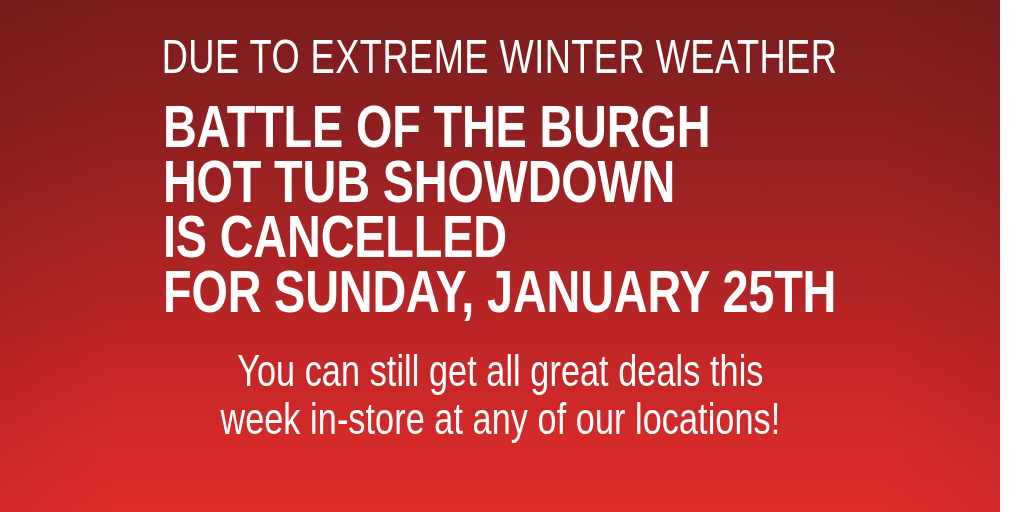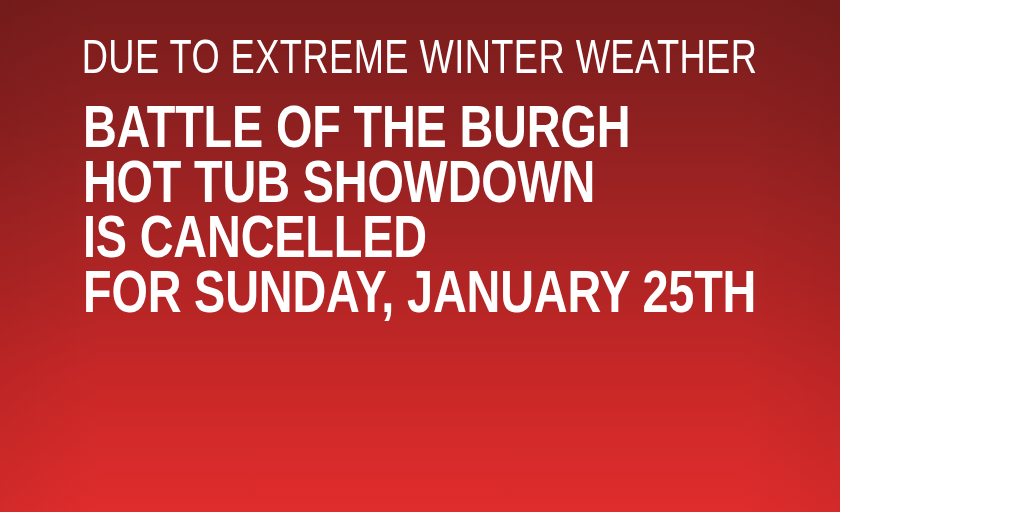--- a/index.html
+++ b/index.html
@@ -11,21 +11,21 @@
   body {
     width: 1024px;
     height: 512px;
     overflow: hidden;
     font-family: "Liberation Sans", "DejaVu Sans", sans-serif;
   }
 
   
   .poster {
     position: relative;
-    width: 840px;
+    width: 1000px;
     height: 512px;
     box-sizing: border-box;
     display: flex;
     flex-direction: column;
     align-items: center;
     
     background: linear-gradient(
       180deg,
       #791d1c 0%,
       #8e2020 24%,
@@ -114,14 +114,18 @@
 
   <div class="eyebrow">DUE TO EXTREME WINTER WEATHER</div>
 
   <div class="headline">
     <div class="headline-line">BATTLE OF THE BURGH</div>
     <div class="headline-line">HOT TUB SHOWDOWN</div>
     <div class="headline-line">IS CANCELLED</div>
     <div class="headline-line">FOR SUNDAY, JANUARY 25TH</div>
   </div>
 
+  <div class="submessage">
+    <div class="submessage-line">You can still get all great deals this</div>
+    <div class="submessage-line">week in-store at any of our locations!</div>
+  </div>
 
 </div>
 
 </body></html>

